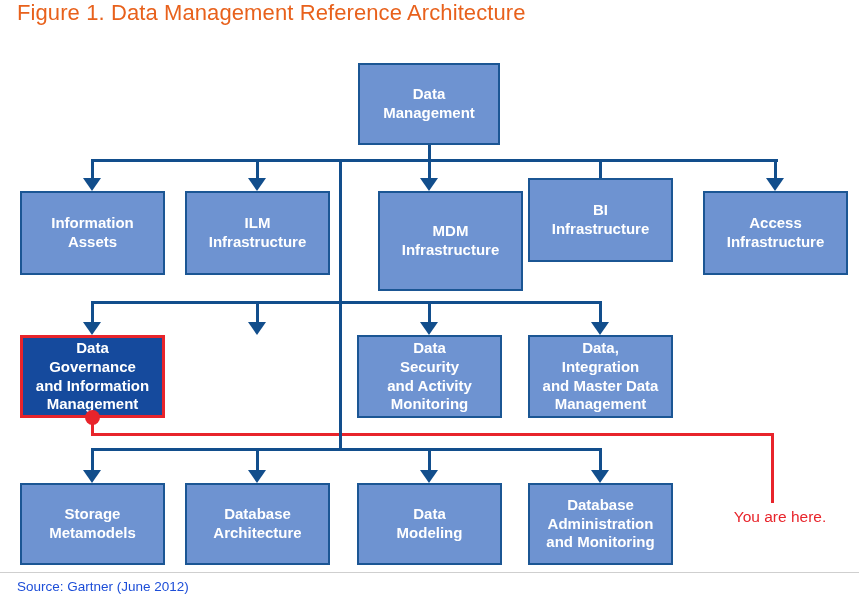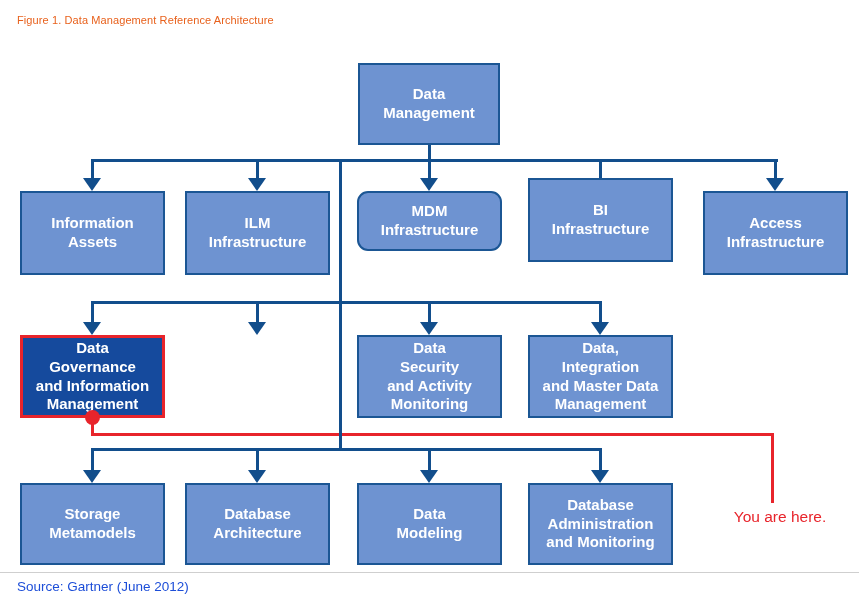--- a/index.html
+++ b/index.html
@@ -1,21 +1,21 @@
 <!DOCTYPE html>
 <html><head>
 <meta charset="utf-8">
 <style>
   html,body{margin:0;padding:0;background:#ffffff;}
   #canvas{
     position:relative;width:859px;height:603px;background:#ffffff;
     font-family:"Liberation Sans","DejaVu Sans",sans-serif;overflow:hidden;
   }
   .figure-title{
-    position:absolute;left:17px;top:14px;font-size:11px;color:#E8611C;
+    position:absolute;left:17px;top:0;font-size:22px;color:#E8611C;
     letter-spacing:0.1px;
   }
   .box{
     position:absolute;background:#6E93D1;border:2px solid #1B5694;
     color:#ffffff;font-weight:bold;font-size:15px;line-height:1.24;
     display:flex;align-items:center;justify-content:center;text-align:center;
     white-space:pre-line;box-sizing:border-box;z-index:3;
   }
   .box.highlight{background:#154A9D;border:3px solid #E8242B;}
   .line{position:absolute;background:#124E8C;z-index:2;}
@@ -82,21 +82,21 @@
   <div class="arrow" style="left:420px;top:470px;"></div>
   <div class="arrow" style="left:591px;top:470px;"></div>
 
   <div class="box" style="left:358px;top:63px;width:142px;height:82px;">Data
 Management</div>
 
   <div class="box" style="left:20px;top:191px;width:145px;height:84px;">Information
 Assets</div>
   <div class="box" style="left:185px;top:191px;width:145px;height:84px;">ILM
 Infrastructure</div>
-  <div class="box" style="left:357px;top:191px;width:145px;height:60px;border-radius:11px;">MDM
+  <div class="box" style="left:378px;top:191px;width:145px;height:100px;">MDM
 Infrastructure</div>
   <div class="box" style="left:528px;top:178px;width:145px;height:84px;">BI
 Infrastructure</div>
   <div class="box" style="left:703px;top:191px;width:145px;height:84px;">Access
 Infrastructure</div>
 
   <div class="box highlight" style="left:20px;top:335px;width:145px;height:83px;">Data
 Governance
 and Information
 Management</div>

